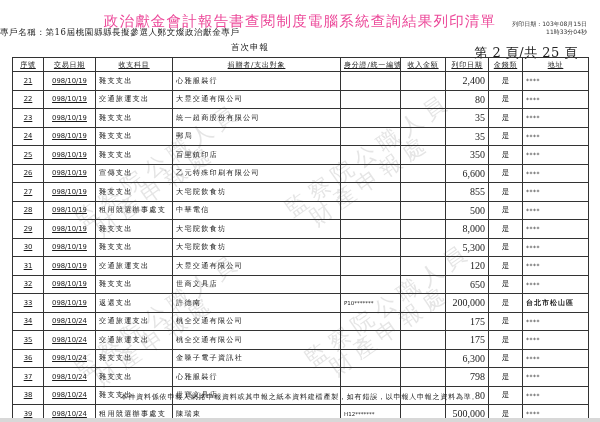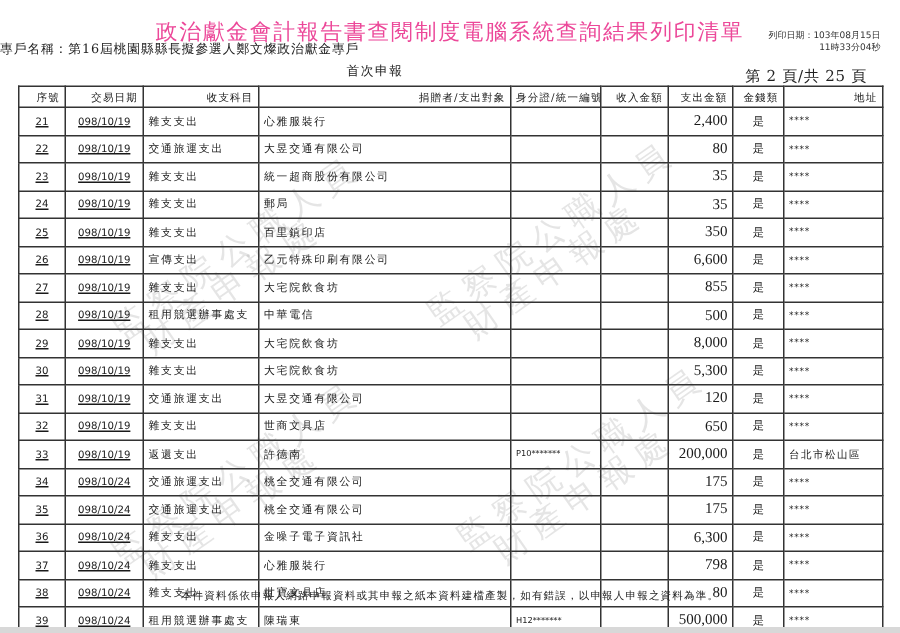--- a/index.html
+++ b/index.html
@@ -2,30 +2,30 @@
 <html><head>
 <meta charset="utf-8">
 <style>
   html,body{margin:0;padding:0;}
   body{width:600px;height:422px;background:#ffffff;position:relative;overflow:hidden;
        font-family:"DejaVu Serif","Liberation Serif",serif;color:#1a1a1a;}
   .title{position:absolute;top:12px;left:0;width:600px;text-align:center;font-size:14.5px;letter-spacing:1.2px;color:#ec4899;}
   .subtitle{position:absolute;top:27px;left:0;width:600px;text-align:left;font-size:8.5px;letter-spacing:0.6px;color:#222;}
   .subsub{position:absolute;top:42px;left:0;width:500px;text-align:center;font-size:8.5px;letter-spacing:1px;color:#222;}
   .print-info{position:absolute;top:20px;right:13px;text-align:right;font-size:6px;line-height:8px;color:#333;font-family:"DejaVu Sans",sans-serif;}
-  .page-info{position:absolute;top:44px;right:22px;font-size:10px;color:#222;letter-spacing:0.5px;}
+  .page-info{position:absolute;top:44px;right:22px;font-size:13px;color:#222;letter-spacing:0.5px;}
   table{position:absolute;top:57px;left:12px;width:576px;border-collapse:collapse;table-layout:fixed;border:1.3px solid #222;}
   th,td{border:1px solid #333;height:17.5px;padding:0 3px;font-size:7.2px;white-space:nowrap;overflow:hidden;}
-  th{height:13px;font-weight:normal;font-size:7px;text-align:right;letter-spacing:0.8px;}
+  th{height:13px;font-weight:normal;font-size:7px;text-align:center;letter-spacing:0.8px;text-decoration:underline;}
   td.c{text-align:center;font-family:"DejaVu Sans",sans-serif;font-size:6.8px;text-decoration:underline;}
   td.l{text-align:left;letter-spacing:1.2px;}
   td.r{text-align:right;font-family:Liberation Serif, serif;font-size:10px;}
   td.id{text-align:left;font-family:"DejaVu Sans",sans-serif;font-size:5.5px;}
   td.addr{text-align:left;font-size:6px;font-family:"DejaVu Sans",sans-serif;letter-spacing:0.5px;}
-  td.addr.text{font-family:"DejaVu Serif",serif;font-size:7px;letter-spacing:1px;}
+  td.addr.text{font-family:"DejaVu Serif",serif;font-size:7px;letter-spacing:1px;font-weight:bold;}
   td.yn{text-align:center;font-size:7.5px;}
   .footer{position:absolute;top:392px;left:0;width:600px;text-align:center;font-size:7px;letter-spacing:0.8px;color:#222;}
   .bottom-strip{position:absolute;left:0;top:418px;width:600px;height:4px;background:#d8d8d8;}
   .watermark{position:absolute;font-size:22px;color:rgba(150,150,150,0.25);transform:rotate(-35deg);letter-spacing:6px;pointer-events:none;}
 </style>
 </head>
 <body>
 
 <div class="watermark" style="left:60px;top:150px;">
   <span>監察院公職人員</span>
@@ -74,21 +74,21 @@
       <col style="width:66px">
   </colgroup>
   <thead>
     <tr>
       <th>序號</th>
       <th>交易日期</th>
       <th>收支科目</th>
       <th>捐贈者/支出對象</th>
       <th>身分證/統一編號</th>
       <th>收入金額</th>
-      <th>支出金額</th>
+      <th>列印日期</th>
       <th>金錢類</th>
       <th>地址</th>
     </tr>
   </thead>
   <tbody id="tbody">
       <tr>
         <td class="c">21</td>
         <td class="c">098/10/19</td>
         <td class="l">雜支支出</td>
         <td class="l">心雅服裝行</td>

